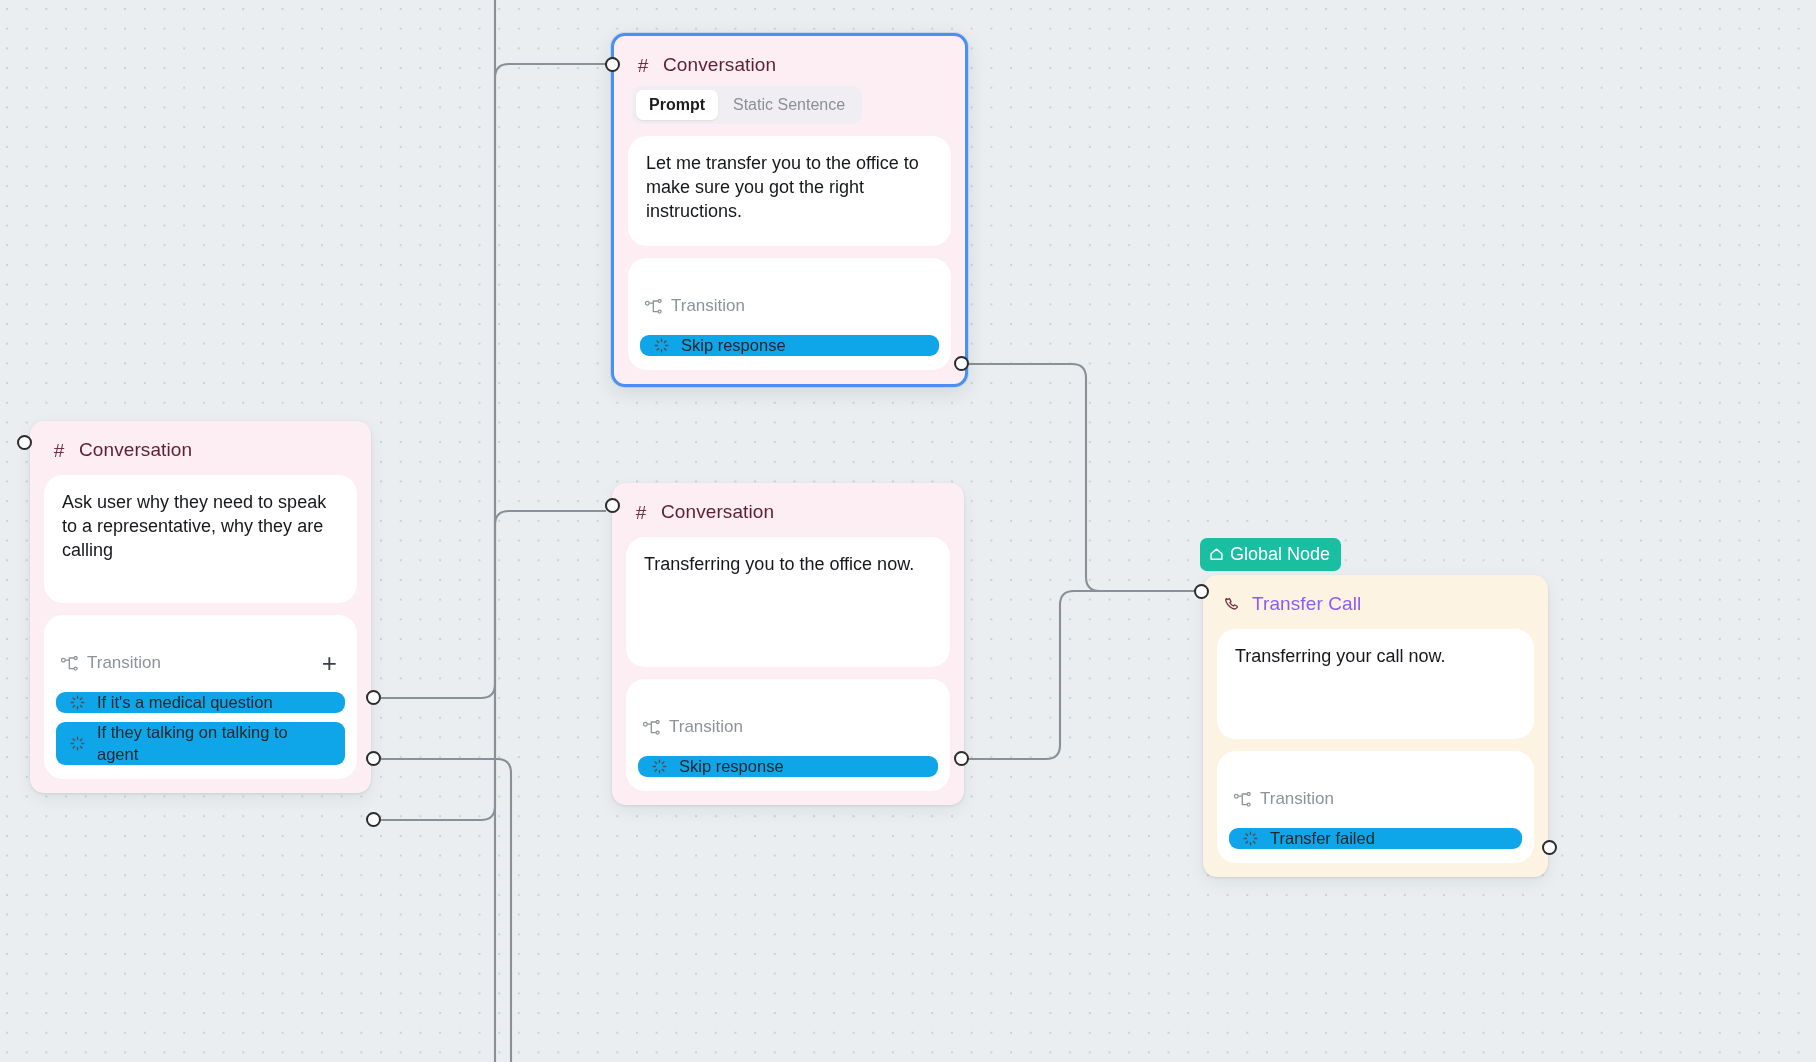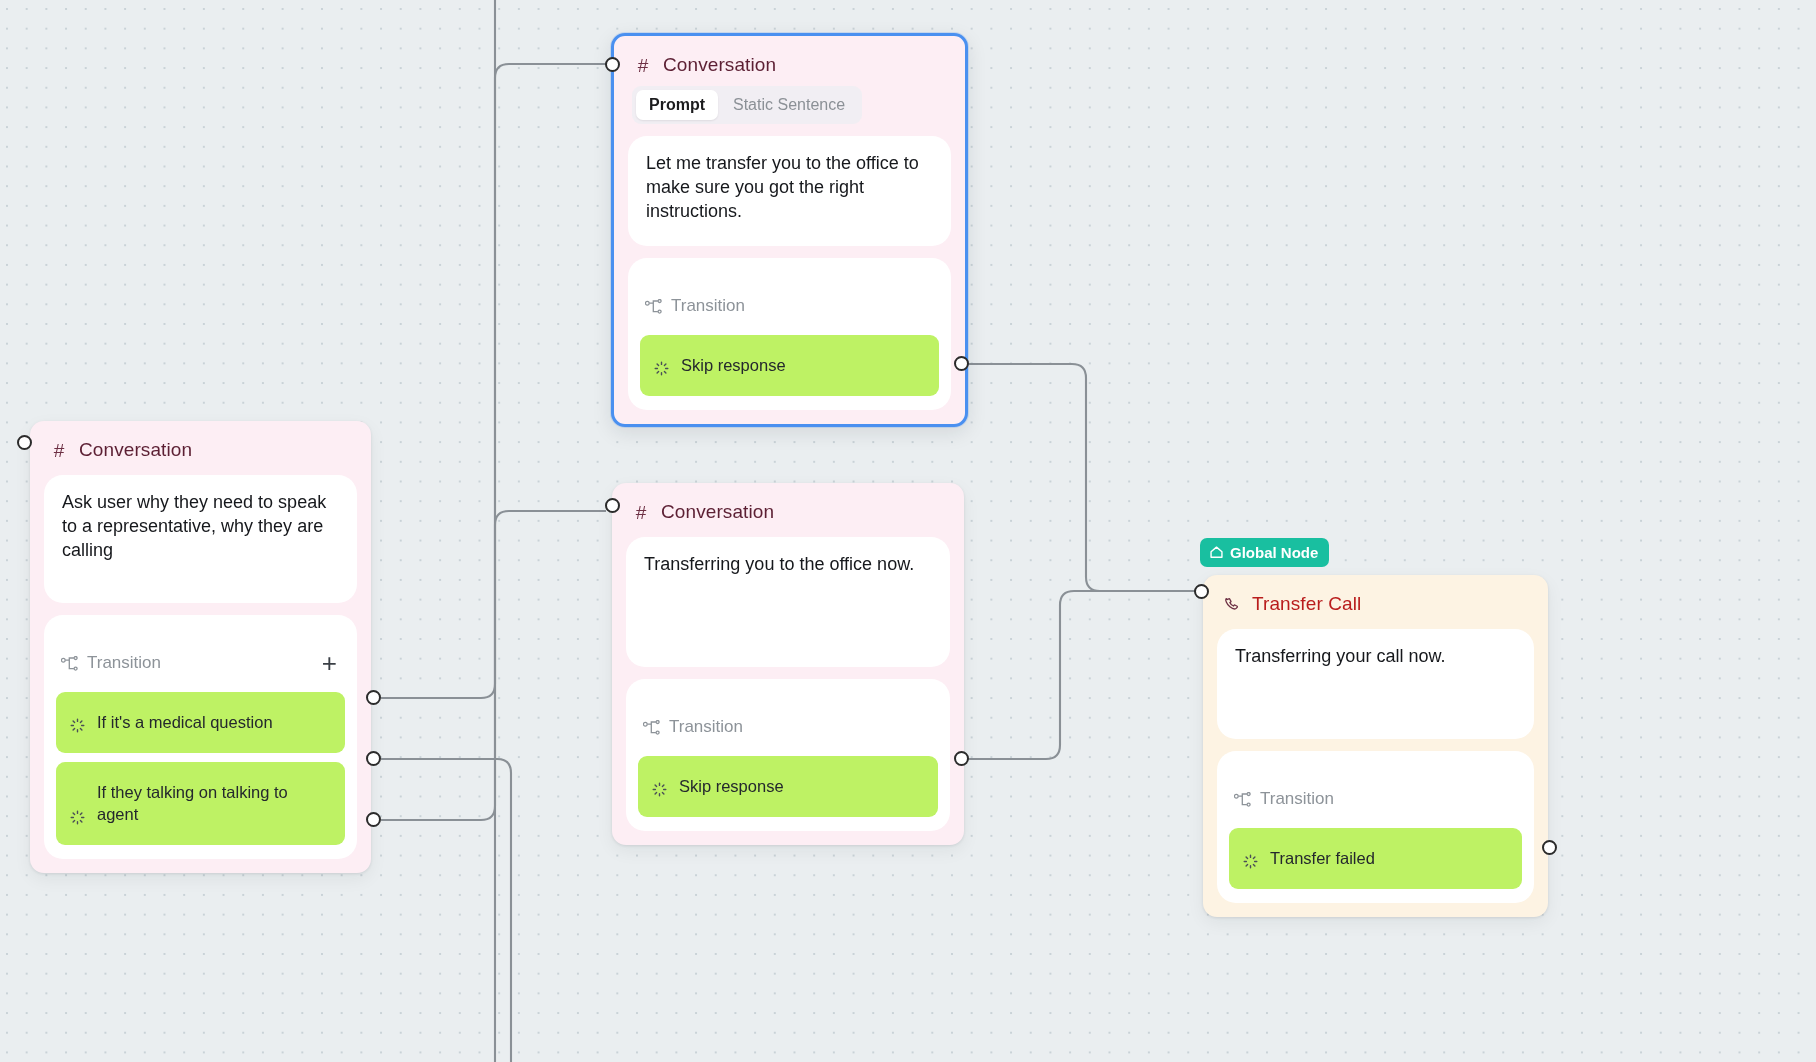--- a/index.html
+++ b/index.html
@@ -67,21 +67,21 @@
 
   .node-header {
     display: flex;
     align-items: center;
     gap: 11px;
     padding: 18px 20px 14px 20px;
     font-size: 19px;
     letter-spacing: .1px;
   }
   .node.conv .node-header { color: #5c1f33; }
-  .node.xfer .node-header { color: #b91c1c; }
+  .node.xfer .node-header { color: #8b5cf6; }
   .node-header .hicon {
     display: inline-flex;
     align-items: center;
     justify-content: center;
     width: 18px;
     height: 18px;
     flex: 0 0 18px;
   }
   .hash-glyph {
     font-size: 19px;
@@ -145,44 +145,44 @@
   .transition-head .spacer { flex: 1; }
   .plus-btn {
     font-size: 26px;
     line-height: 18px;
     color: #3a3f45;
     padding: 0 4px;
     cursor: pointer;
     font-weight: 300;
   }
   .trans-item {
-    background: #bef264;
+    background: #0ea5e9;
     border-radius: 9px;
-    padding: 20px 14px;
+    padding: 0 14px;
     margin-top: 9px;
     display: flex;
-    align-items: flex-end;
+    align-items: center;
     gap: 11px;
     font-size: 16.5px;
     color: #24282d;
     line-height: 1.3;
   }
   .trans-item:first-of-type { margin-top: 0; }
   .trans-item .ticon { flex: 0 0 16px; }
 
   
   .global-badge {
     position: absolute;
     display: inline-flex;
     align-items: center;
     gap: 6px;
     background: #19bfa0;
     color: #ffffff;
-    font-size: 15px;
-    font-weight: 700;
+    font-size: 18px;
+    font-weight: 400;
     padding: 6px 11px 6px 9px;
     border-radius: 7px;
     z-index: 30;
     white-space: nowrap;
   }
 
   svg.ic { display: block; }
 </style>
 </head>
 <body>

